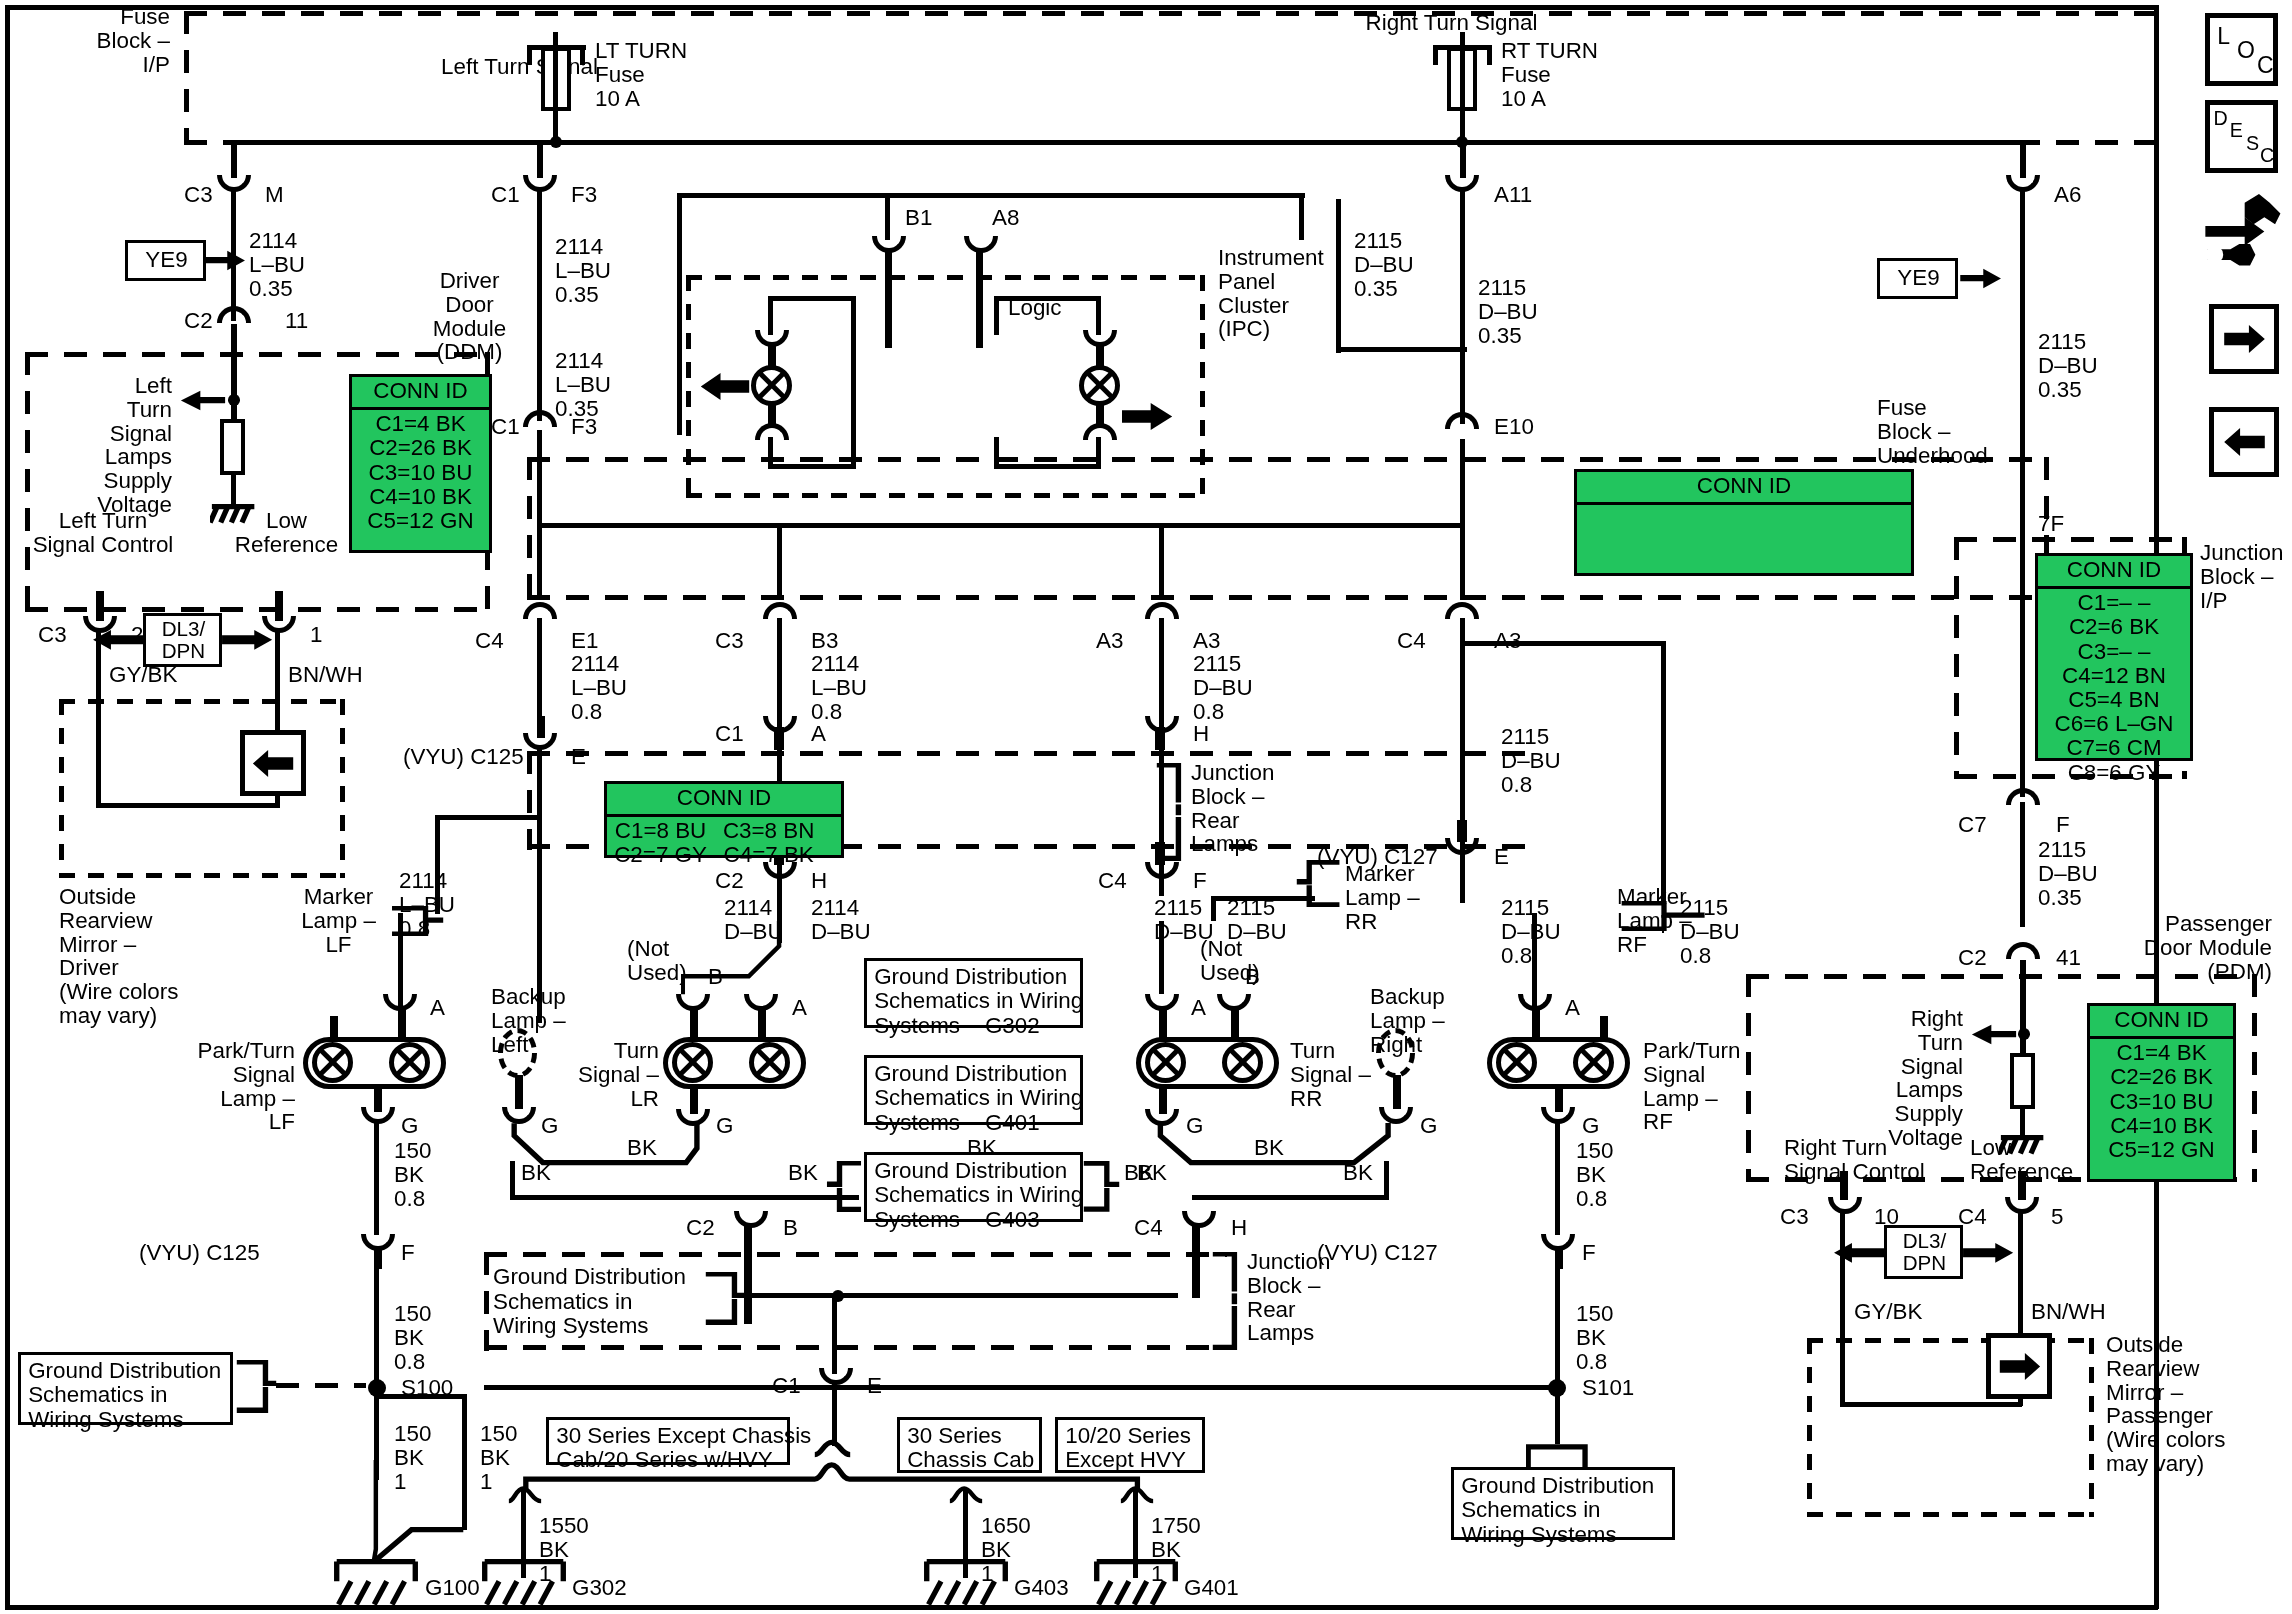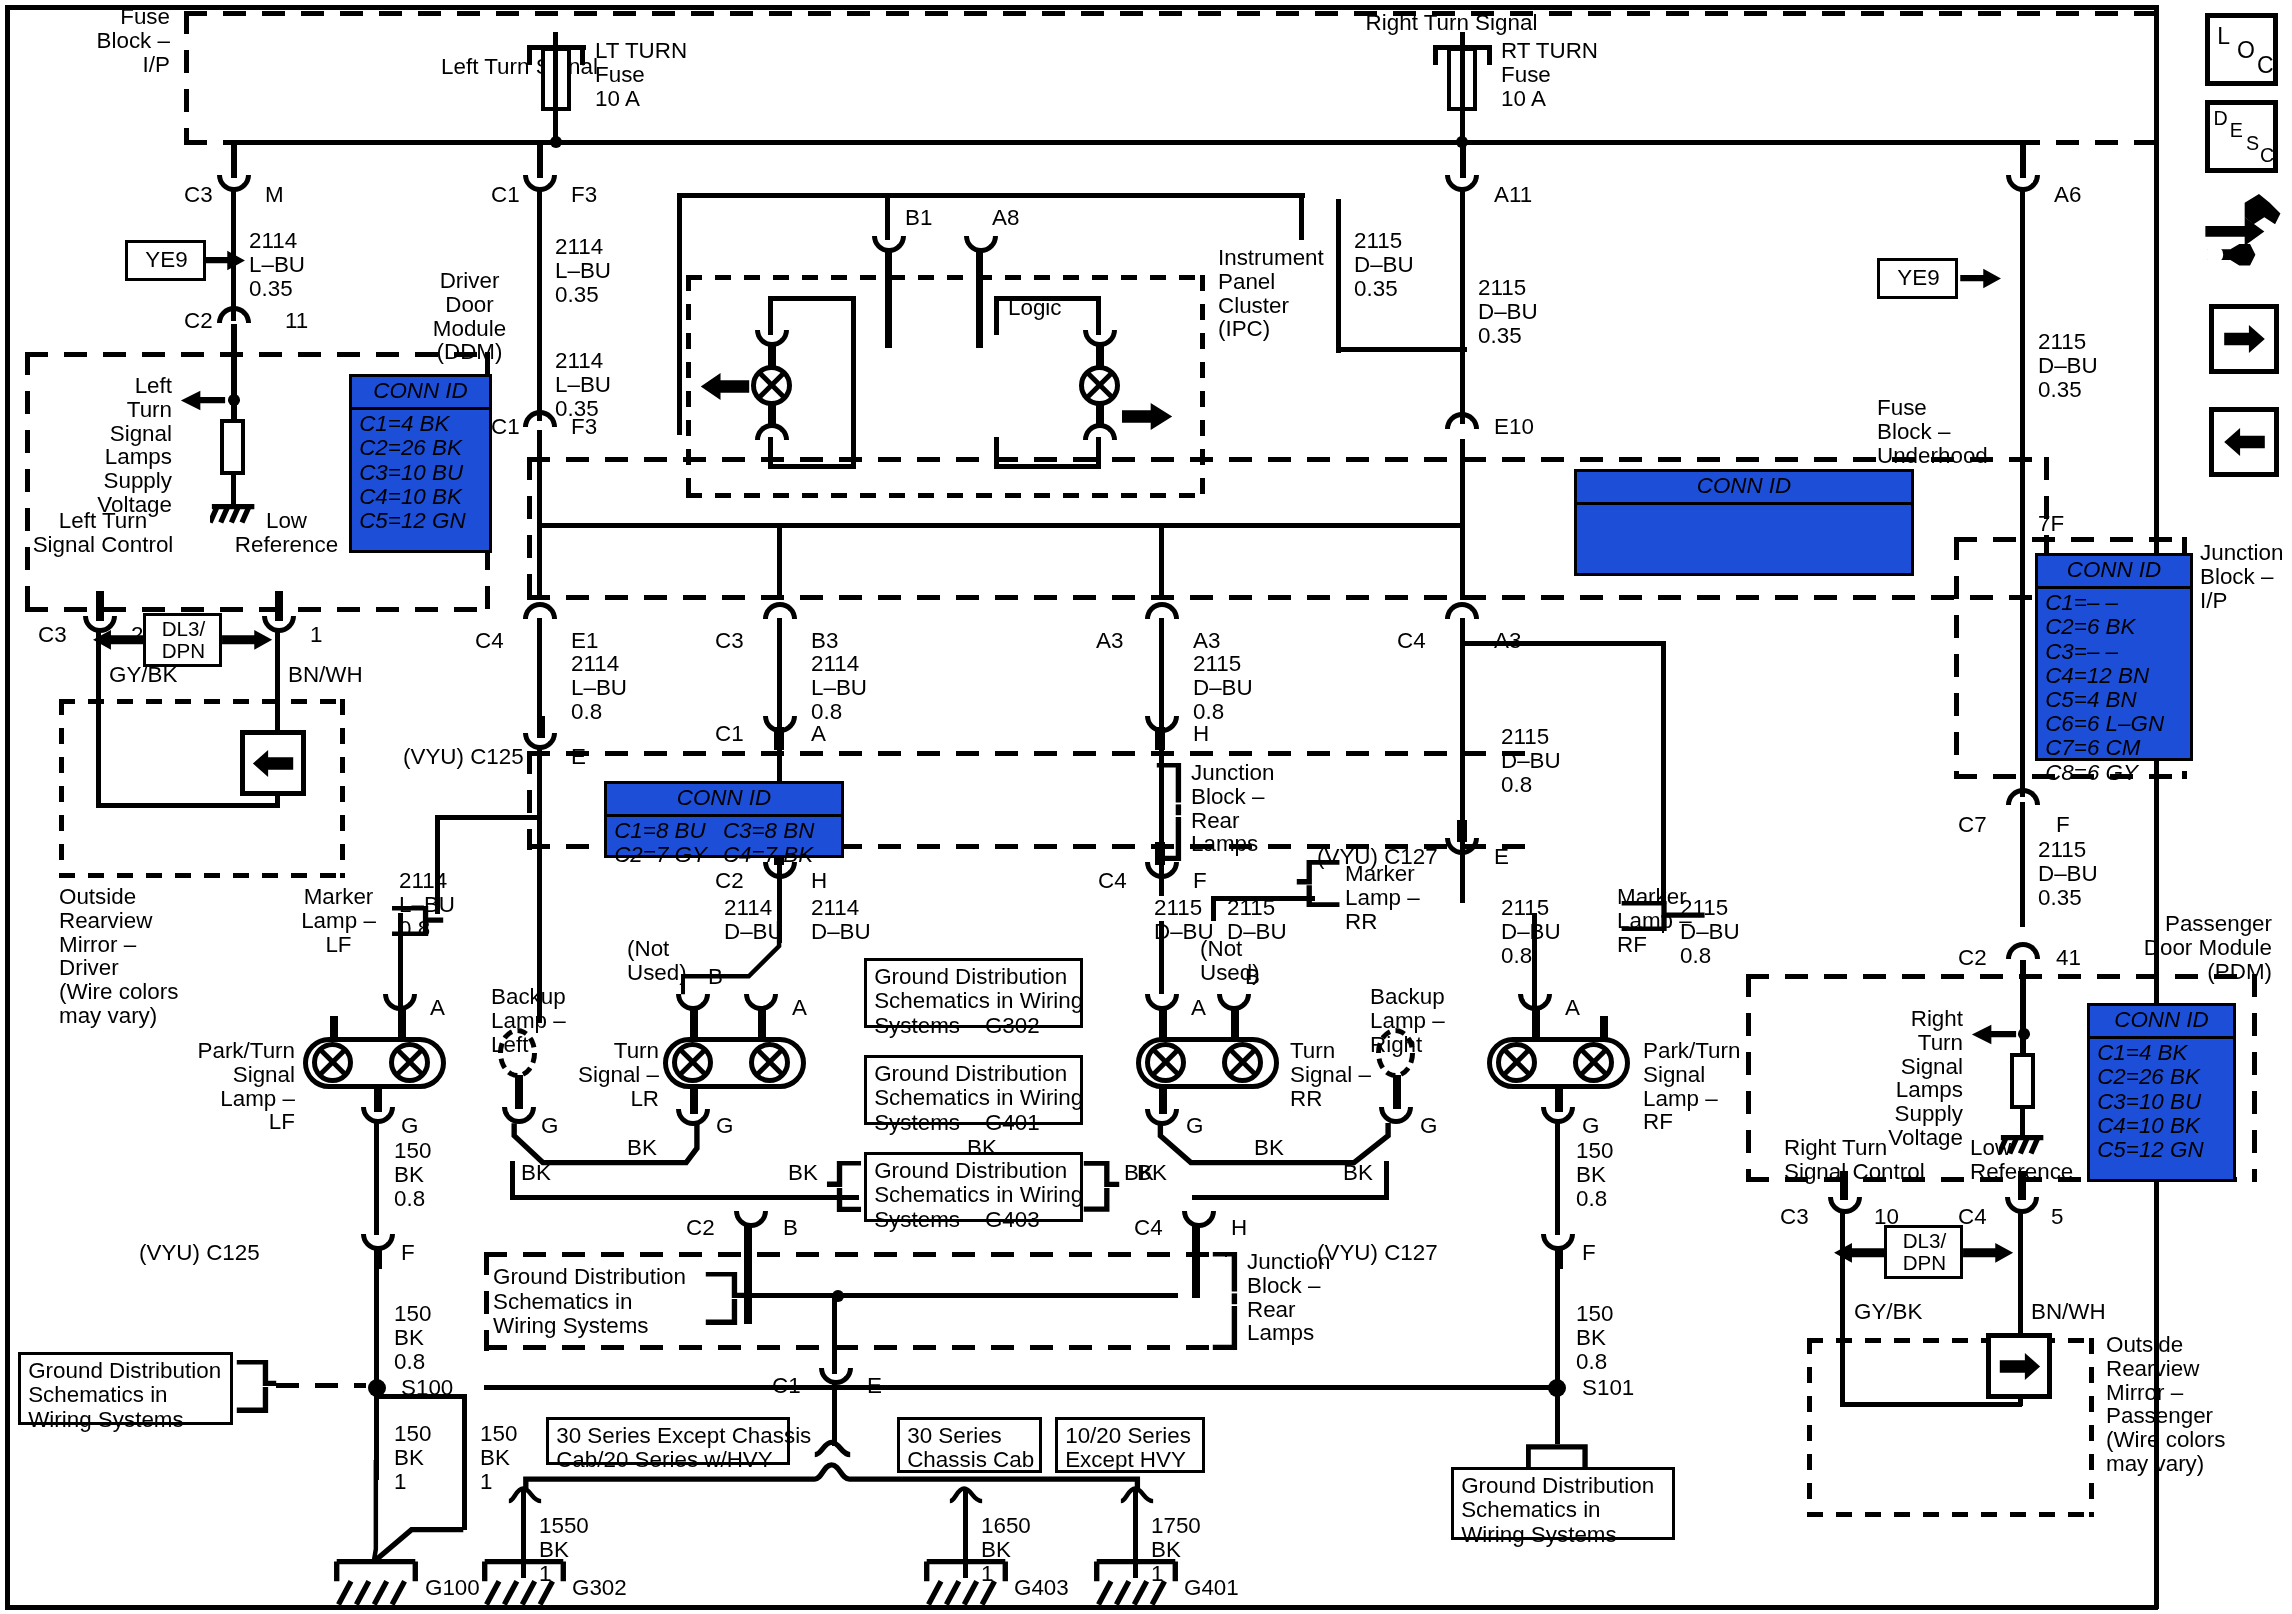--- a/index.html
+++ b/index.html
@@ -12,23 +12,23 @@
   .wire{position:absolute;background:#000;}
   .h{height:4.5px;}
   .v{width:4.5px;}
   
   .dashH{position:absolute;height:5.4px;background:repeating-linear-gradient(to right,#000 0 23px,transparent 23px 39px);}
   .dashV{position:absolute;width:5.4px;background:repeating-linear-gradient(to bottom,#000 0 23px,transparent 23px 39px);}
   .dashH.fine{background:repeating-linear-gradient(to right,#000 0 16px,transparent 16px 29px);}
   .dashV.fine{background:repeating-linear-gradient(to bottom,#000 0 16px,transparent 16px 29px);}
   
   .box{position:absolute;border:3.6px solid #000;background:#fff;box-sizing:border-box;}
-  .connid{position:absolute;border:3.6px solid #000;background:#1d4ed8;box-sizing:border-box;font-style:italic;}
+  .connid{position:absolute;border:3.6px solid #000;background:#22c55e;box-sizing:border-box;}
   .connid .hd{border-bottom:3.6px solid #000;text-align:center;font-size:22.4px;padding:0.9px 5.4px 2.7px;}
-  .connid .bd{padding:2.7px 7.2px 4.5px;font-size:22.4px;line-height:1.08;white-space:pre;}
+  .connid .bd{padding:2.7px 7.2px 4.5px;font-size:22.4px;line-height:1.08;white-space:pre;text-align:center;}
   .connid .bd.two{display:flex;gap:16px;}
   .tbox{position:absolute;border:3.6px solid #000;background:#fff;box-sizing:border-box;font-size:22.4px;line-height:1.1;padding:3.6px 7.2px 5.4px;white-space:pre;}
   
   .cup{position:absolute;width:34px;height:17px;border:5.4px solid #000;border-top:none;border-radius:0 0 34px 34px;box-sizing:border-box;background:transparent;}
   .cupU{position:absolute;width:34px;height:17px;border:5.4px solid #000;border-bottom:none;border-radius:34px 34px 0 0;box-sizing:border-box;background:transparent;}
   
   .fuse{position:absolute;border:4.5px solid #000;box-sizing:border-box;background:#fff;}
   
   .lamp{position:absolute;width:41px;height:41px;border:5.4px solid #000;border-radius:50%;box-sizing:border-box;background:#fff;}
   .lamp:before,.lamp:after{content:"";position:absolute;left:50%;top:-3.6px;width:5.4px;height:38px;background:#000;transform-origin:50% 50%;}

